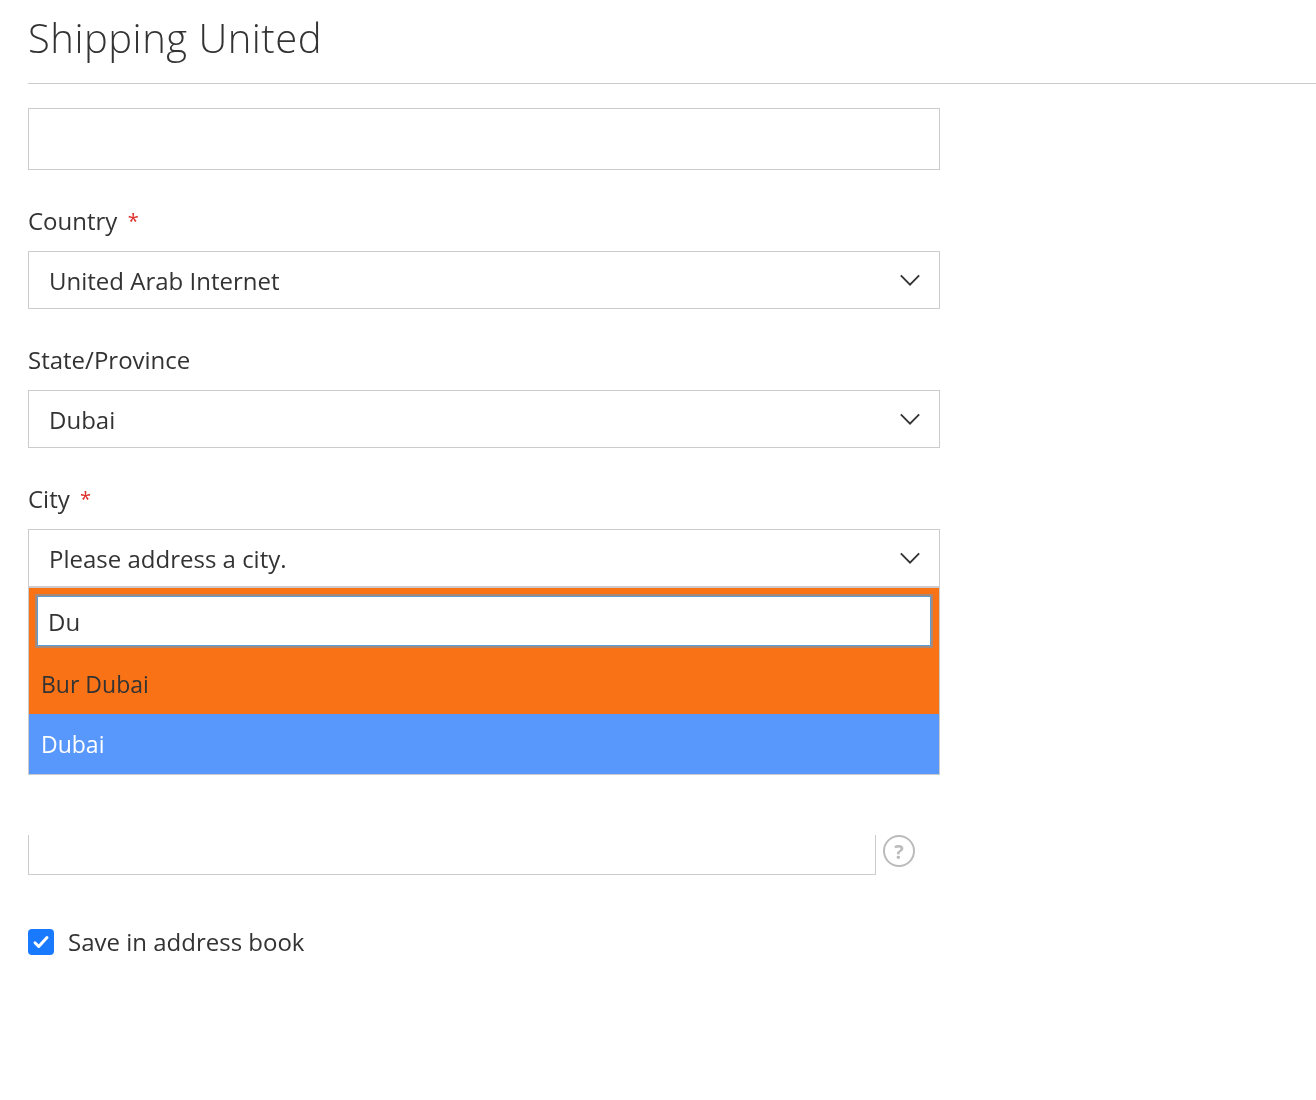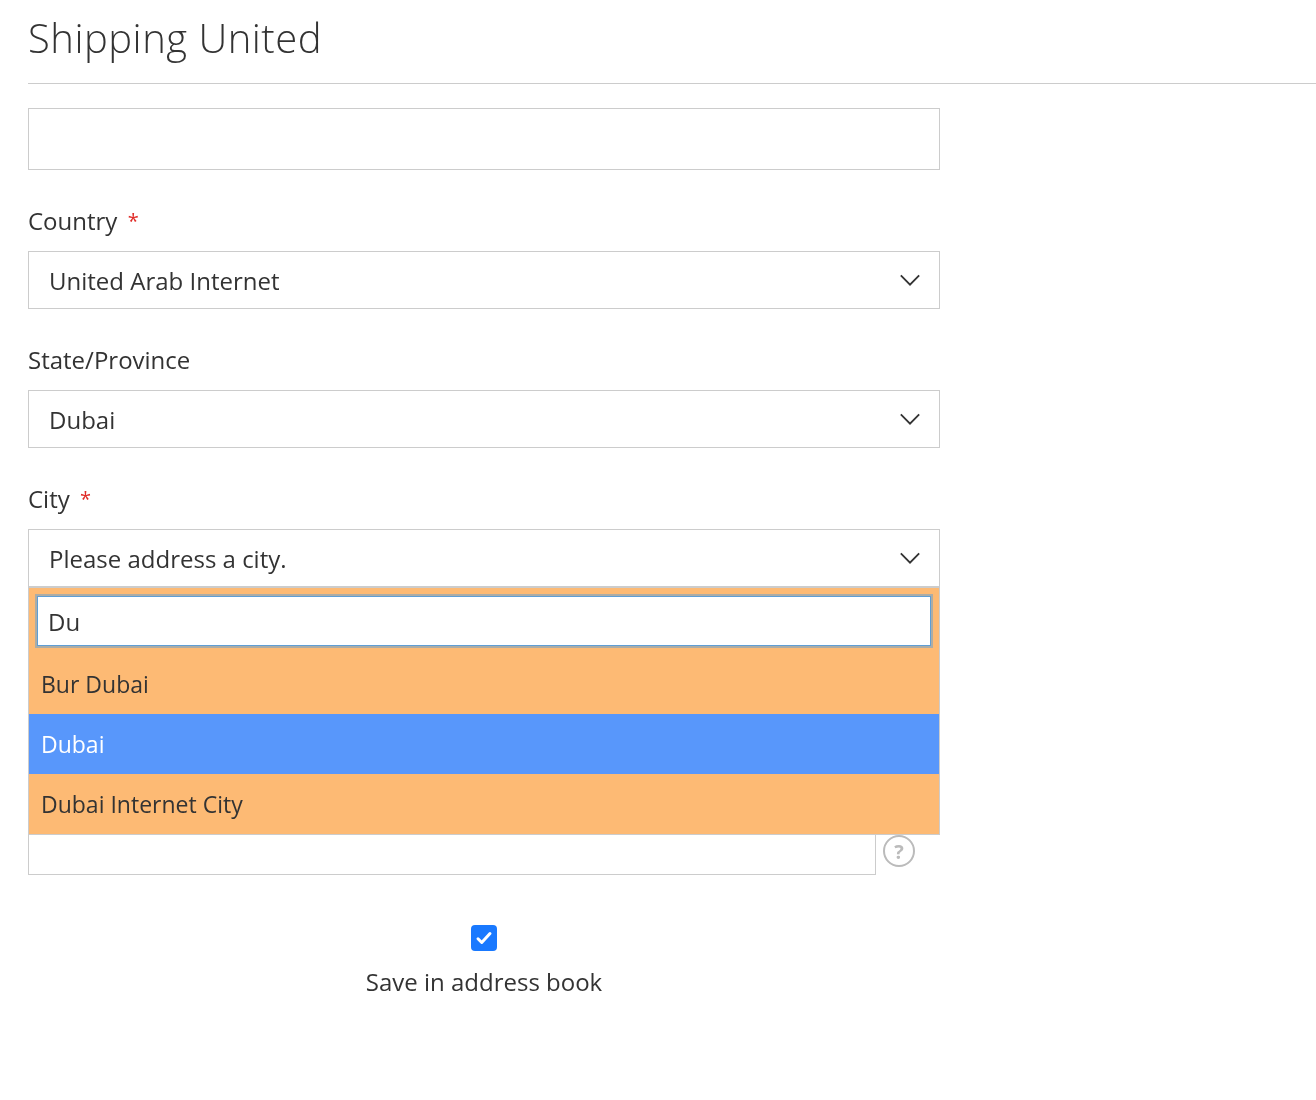--- a/index.html
+++ b/index.html
@@ -80,21 +80,21 @@
     display: block;
   }
   .city-container {
     position: relative;
   }
   .dropdown-panel {
     position: absolute;
     left: 0;
     right: 0;
     top: 58px;
-    background: #fdba74;
+    background: #f97316;
     border: 1px solid #ccc;
     z-index: 10;
   }
   .search-wrap {
     padding: 8px;
   }
   .search-input {
     width: 100%;
     height: 50px;
     border: 1px solid #5e9ed6;
@@ -136,21 +136,20 @@
     justify-content: center;
     color: #bbb;
     font-size: 20px;
     font-weight: bold;
   }
   .checkbox-row {
     margin-top: 50px;
     display: flex;
     align-items: center;
     gap: 14px;
-    flex-direction: column;
   }
   .checkbox {
     width: 26px;
     height: 26px;
     background: #1979ff;
     border-radius: 4px;
     display: flex;
     align-items: center;
     justify-content: center;
     flex-shrink: 0;
@@ -219,21 +218,20 @@
             </svg>
         </span>
       </div>
 
       <div class="dropdown-panel">
         <div class="search-wrap">
           <input type="text" class="search-input" value="Du" style="">
         </div>
         <div class="option">Bur Dubai</div>
         <div class="option highlighted">Dubai</div>
-        <div class="option">Dubai Internet City</div>
       </div>
     </div>
 
     <div class="hidden-behind">
       <div class="help-icon">?</div>
     </div>
   </div>
 
   <div class="checkbox-row">
     <div class="checkbox">

